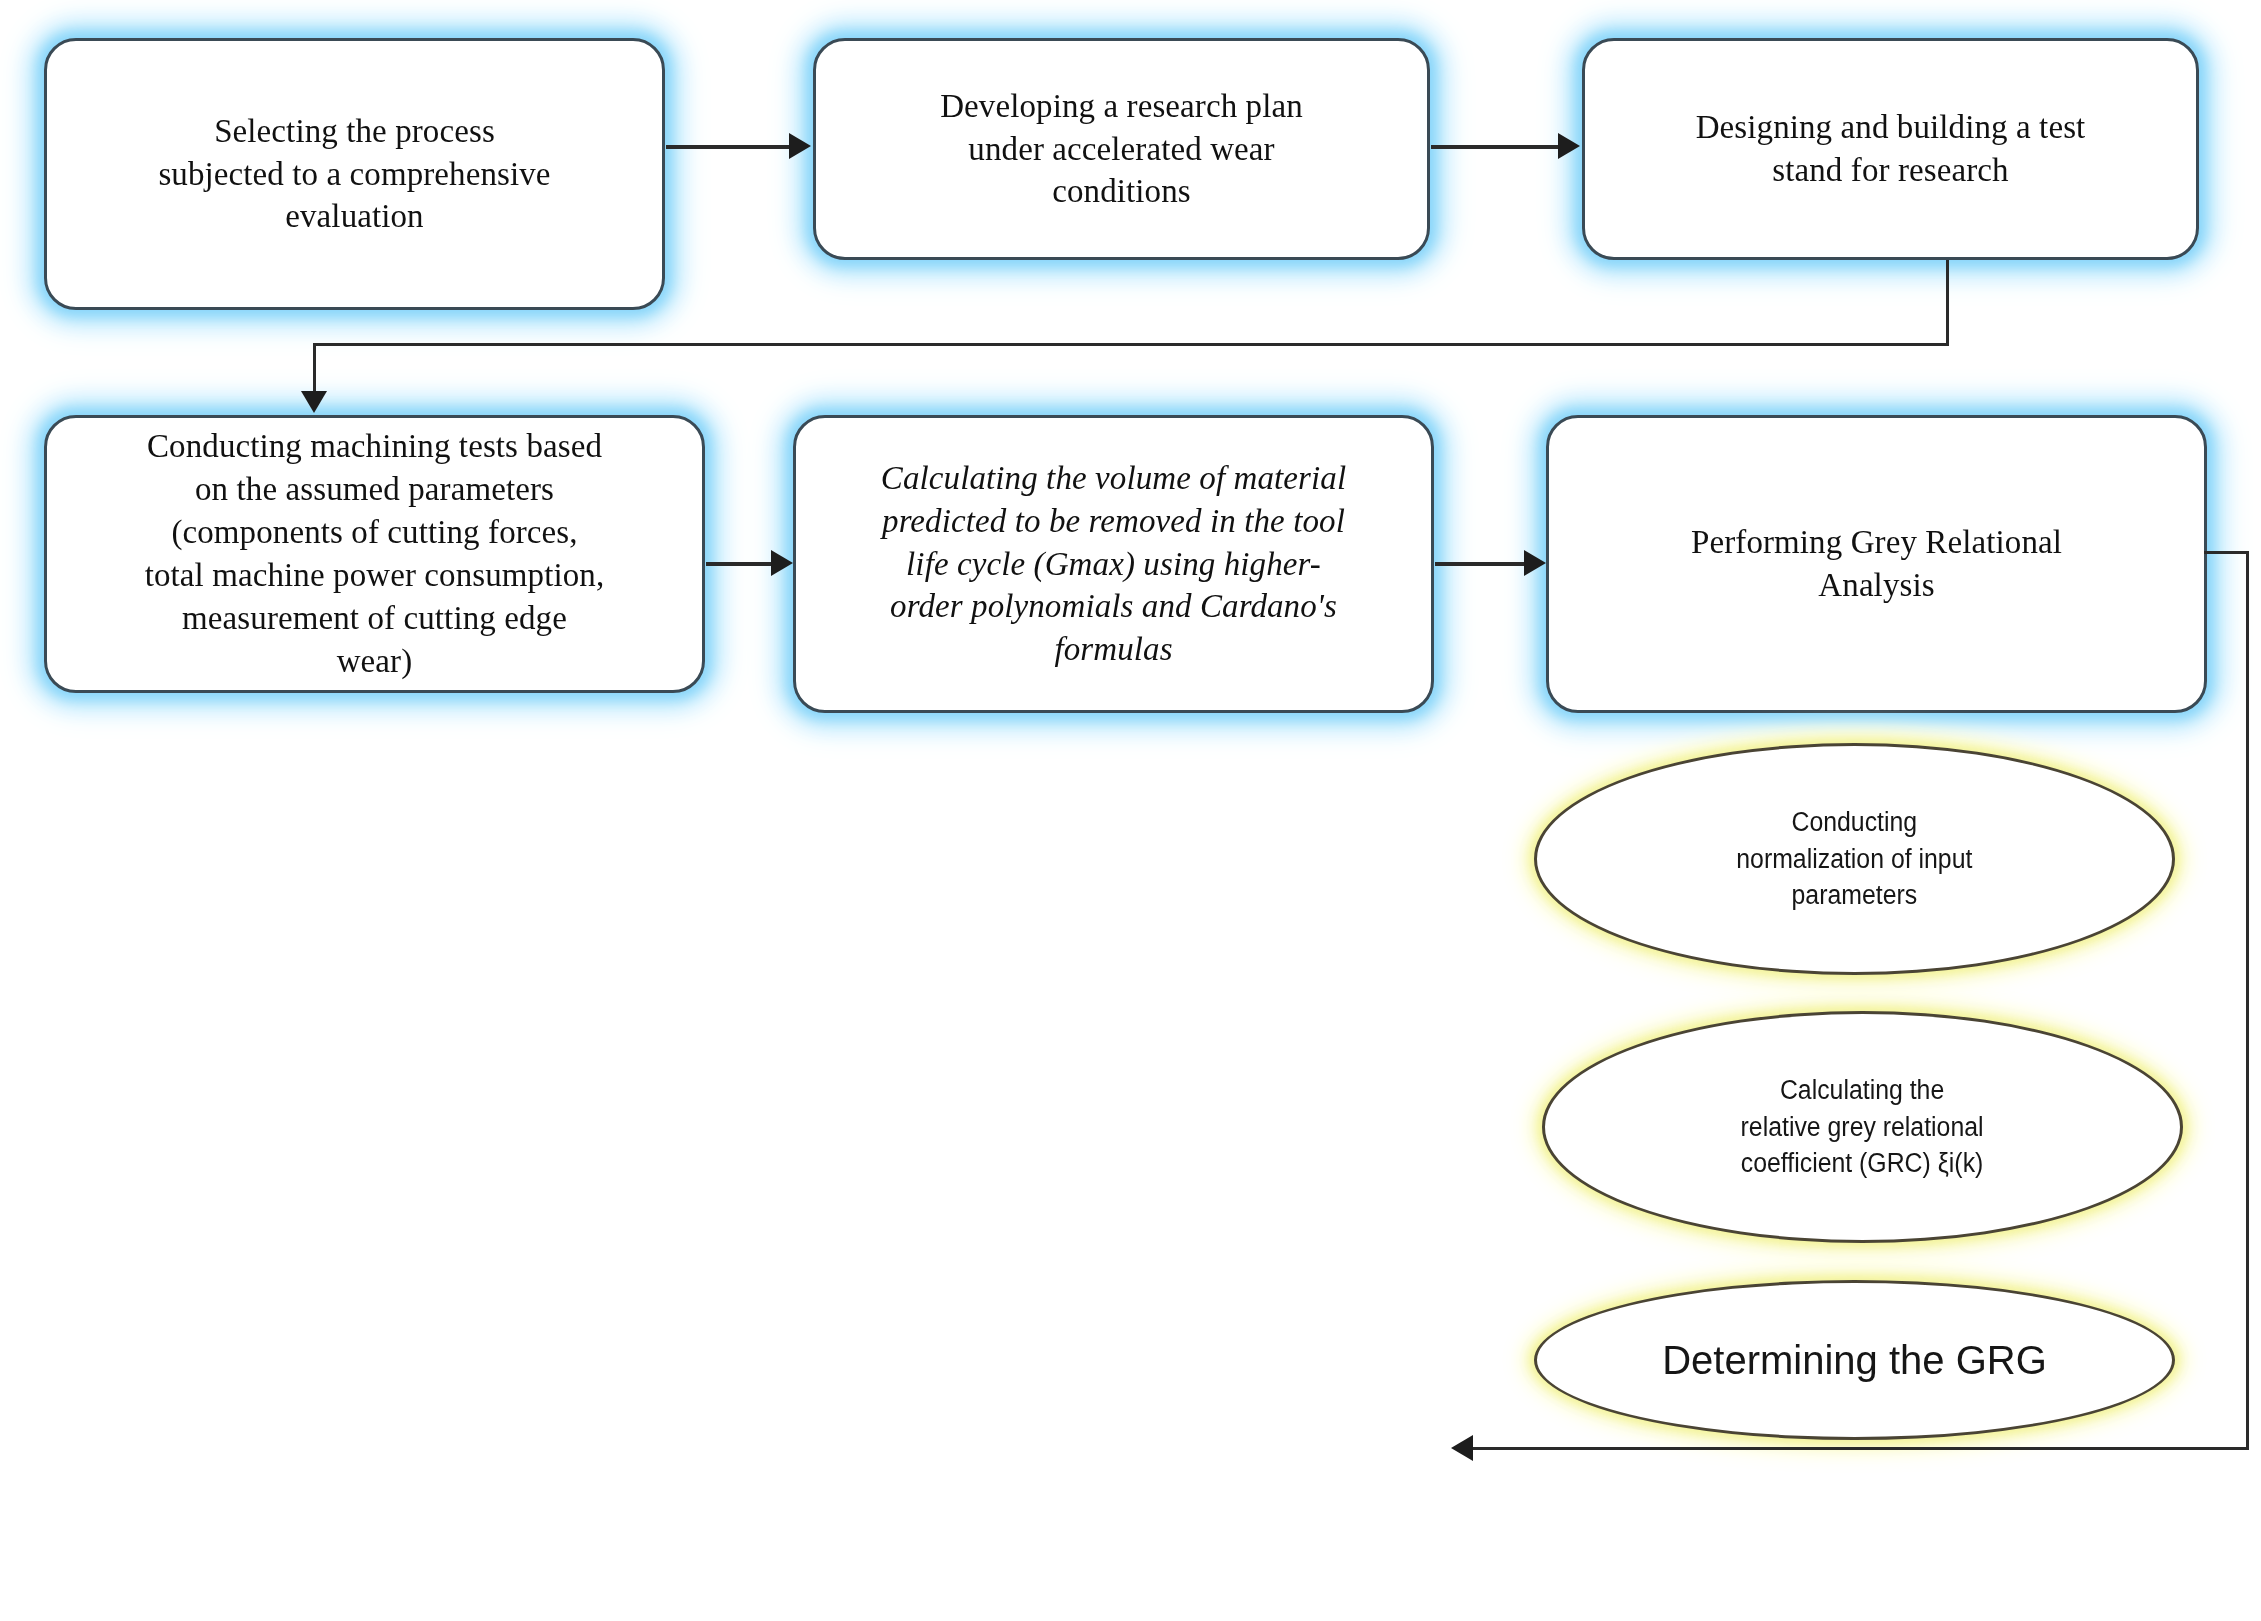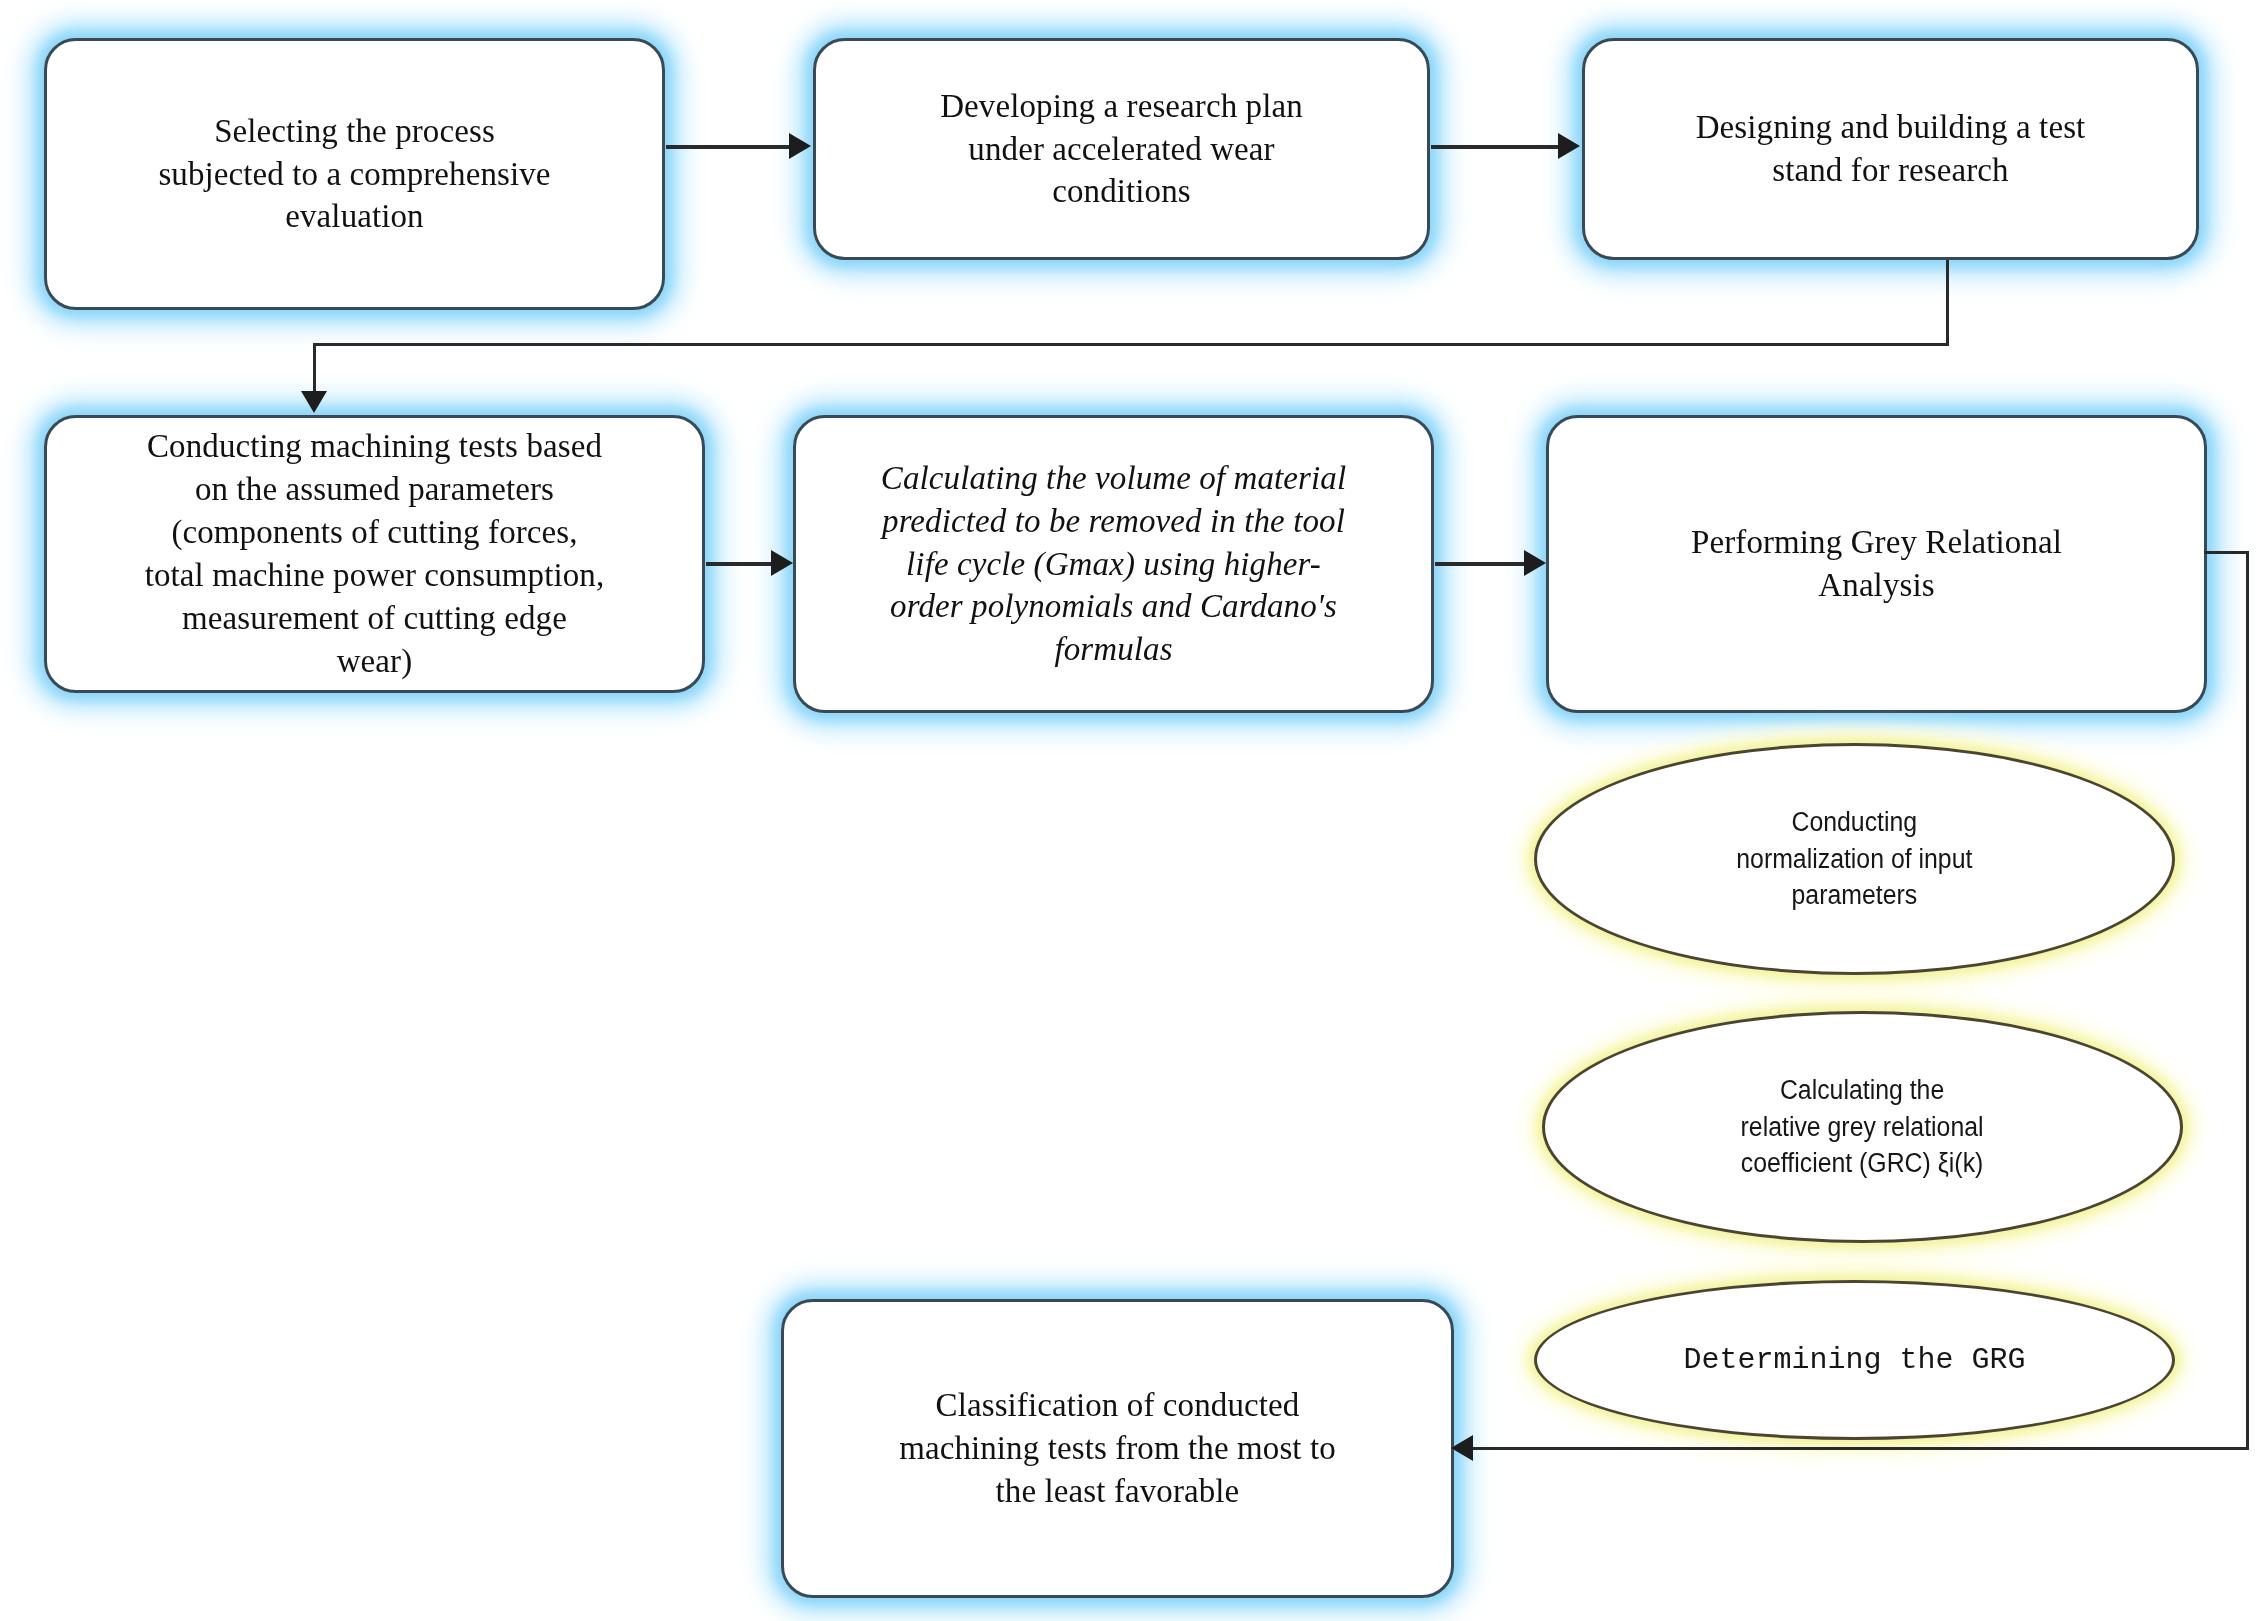--- a/index.html
+++ b/index.html
@@ -60,22 +60,22 @@
   }
   .node-ellipse .txt {
     font-family: "Liberation Sans", "DejaVu Sans", sans-serif;
     font-size: 27px;
     line-height: 1.36;
     color: #161616;
     white-space: pre-line;
     transform: scaleX(0.92);
   }
   .node-ellipse.serif-txt .txt {
-    font-family: Liberation Mono, monospace;
-    font-size: 30px;
+    font-family: Liberation Sans, sans-serif;
+    font-size: 40px;
     transform: none;
   }
 
   
   .conn {
     position: absolute;
     background: #2a2a2a;
   }
   .conn.h { height: 4px; }
   .conn.v { width: 4px; }
@@ -153,25 +153,20 @@
   <div class="node-ellipse" style="left:1542px; top:1011px; width:641px; height:232px;">
     <span class="txt">Calculating the
 relative grey relational
 coefficient (GRC) ξi(k)</span>
   </div>
 
   <div class="node-ellipse serif-txt" style="left:1534px; top:1280px; width:641px; height:160px;">
     <span class="txt">Determining the GRG</span>
   </div>
 
-  <div class="node-box" style="left:781px; top:1299px; width:673px; height:299px;">
-    <span class="txt">Classification of conducted
-machining tests from the most to
-the least favorable</span>
-  </div>
 
   <div class="conn h" style="left:666px; top:145px; width:124px;"></div>
   <div class="arrow-head arrow-right" style="left:789px; top:133px;"></div>
 
   <div class="conn h" style="left:1431px; top:145px; width:127px;"></div>
   <div class="arrow-head arrow-right" style="left:1558px; top:133px;"></div>
 
   <div class="conn v" style="left:1946px; top:260px; width:3.2px; height:85px;"></div>
   <div class="conn h" style="left:313px; top:343px; width:1636px; height:3.2px;"></div>
   <div class="conn v" style="left:313px; top:343px; width:3.2px; height:50px;"></div>

